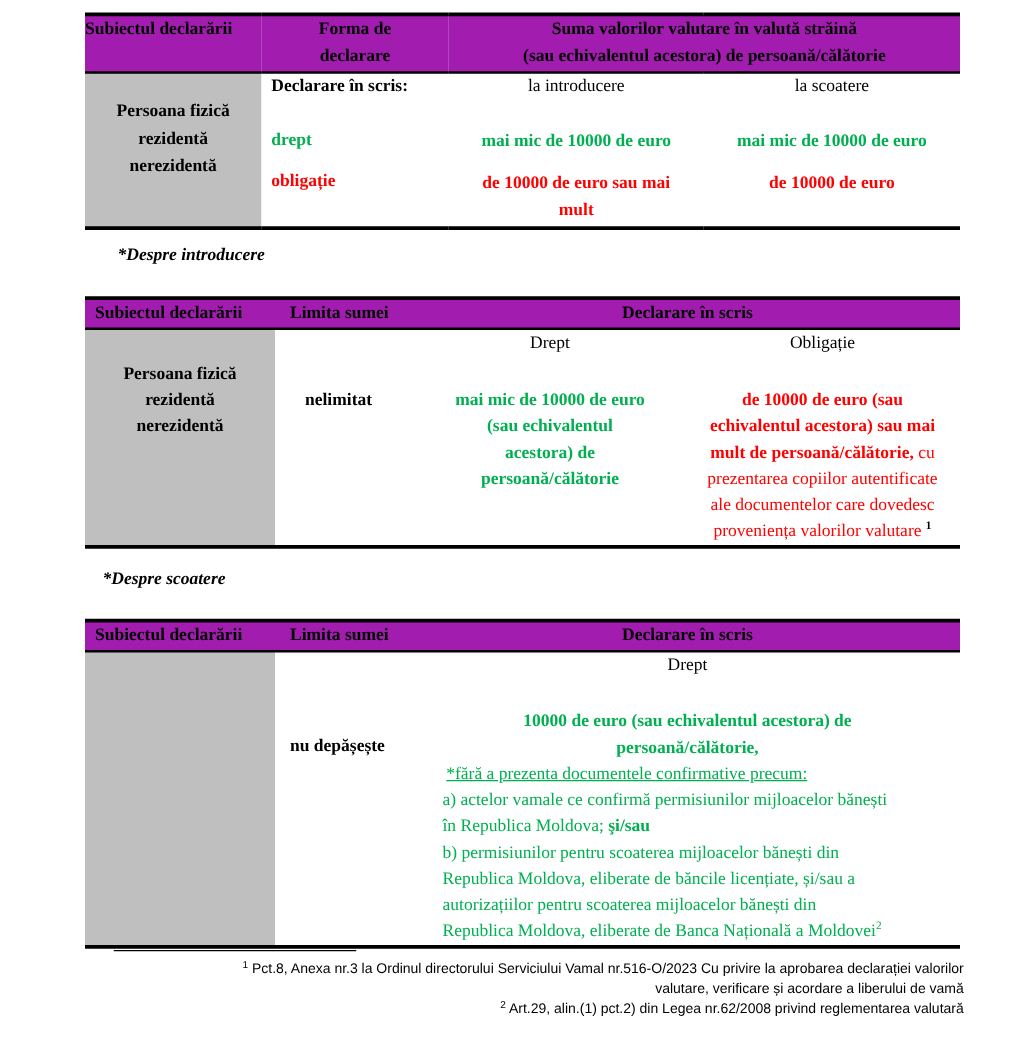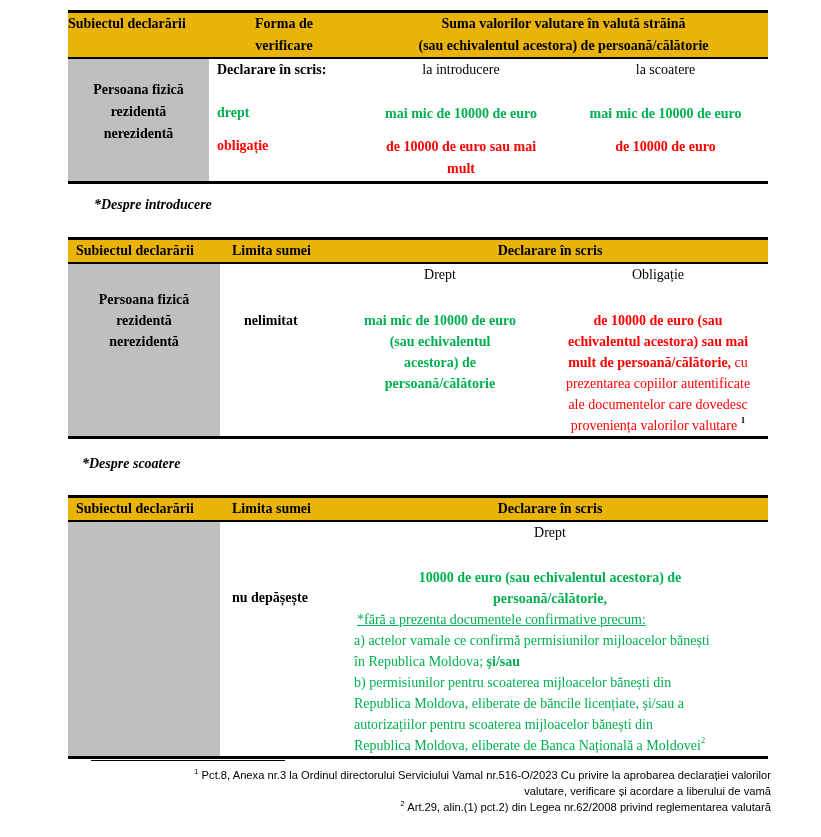--- a/index.html
+++ b/index.html
@@ -4,21 +4,21 @@
   <style>
     html, body { margin: 0; padding: 0; background: #ffffff; }
     body { width: 821px; height: 837px; position: relative; overflow: hidden;
       font-family: "Liberation Serif", "DejaVu Serif", serif; font-size: 14px; color: #000; }
     .green { color: #00B050; }
     .red { color: #FF0000; }
     .b { font-weight: bold; }
     .blk { color: #000; }
     table { border-collapse: collapse; position: absolute; table-layout: fixed; }
     td, th { padding: 0; vertical-align: top; }
-    .hdr { background: #eab308; font-weight: bold; text-align: center; line-height: 22px; }
+    .hdr { background: #a21caf; font-weight: bold; text-align: center; line-height: 22px; }
     .grey { background: #BFBFBF; text-align: center; font-weight: bold; }
     .center { text-align: center; }
     sup { font-size: 9px; vertical-align: top; line-height: 10px; }
 
     
     #t1 { left: 68px; top: 10px; width: 700px; border-top: 3px solid #000; border-bottom: 3px solid #000; }
     #t1 .hdrrow td { border-bottom: 2px solid #000; }
     #t1 .c1 { width: 141px; }
     #t1 .c2 { width: 150px; }
     #t1 .c3 { width: 204px; }
@@ -53,21 +53,21 @@
       <col class="c1">
       <col class="c2">
       <col class="c3">
       <col class="c4">
     </colgroup>
   <tbody>
       <tr class="hdrrow">
     <td class="hdr" style="text-align:left;padding-left:0;"><span>Subiectul declarării</span></td>
     <td class="hdr">
       <div>Forma de</div>
-      <div>verificare</div>
+      <div>declarare</div>
     </td>
     <td class="hdr" colspan="2">
       <div>Suma valorilor valutare în valută străină</div>
       <div>(sau echivalentul acestora) de persoană/călătorie</div>
     </td>
   </tr>
   <tr style="height:124px;">
     <td class="grey" style="padding-top:20px;line-height:22px;">
       <div>Persoana fizică</div>
       <div>rezidentă</div>

